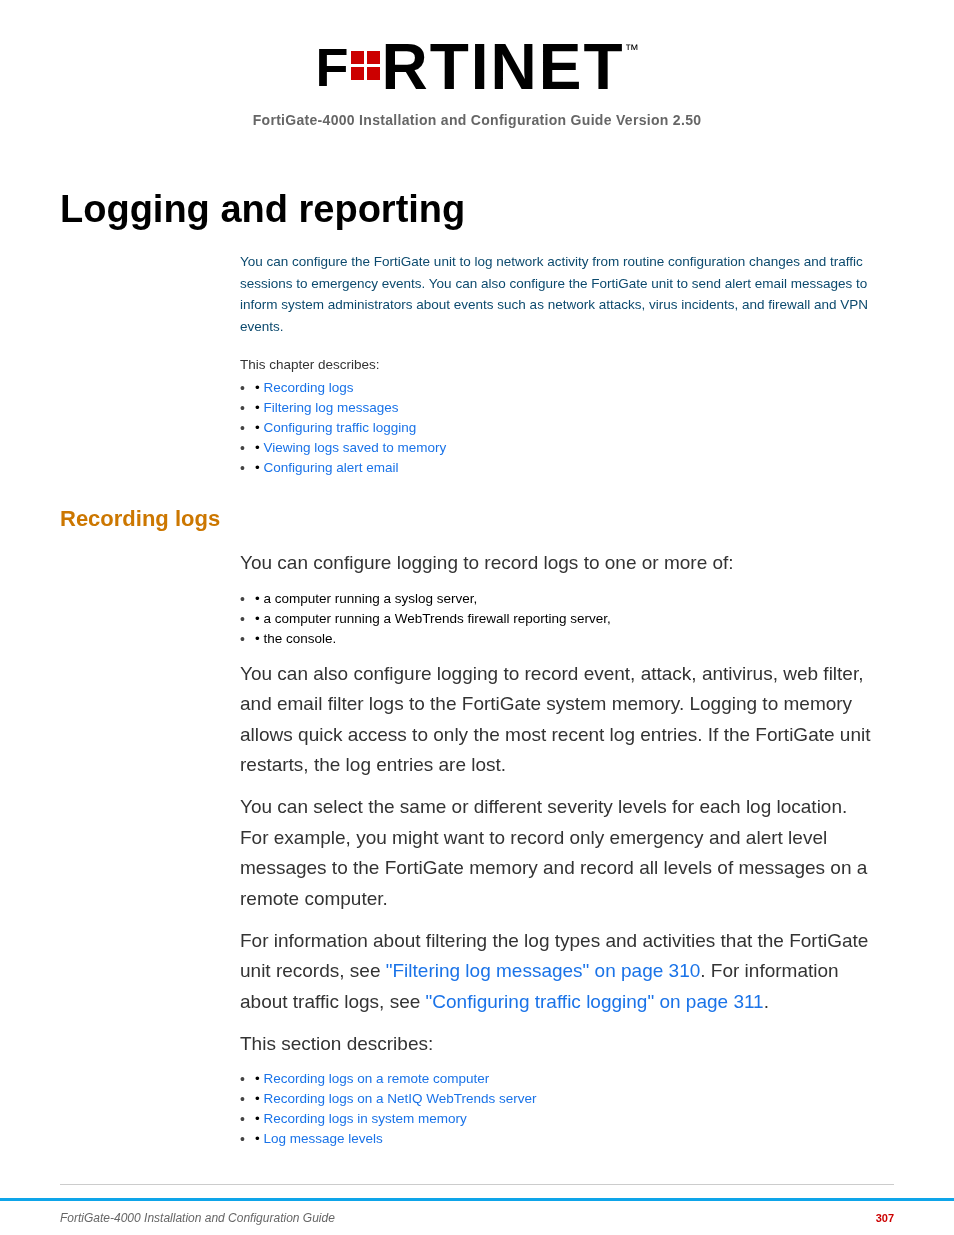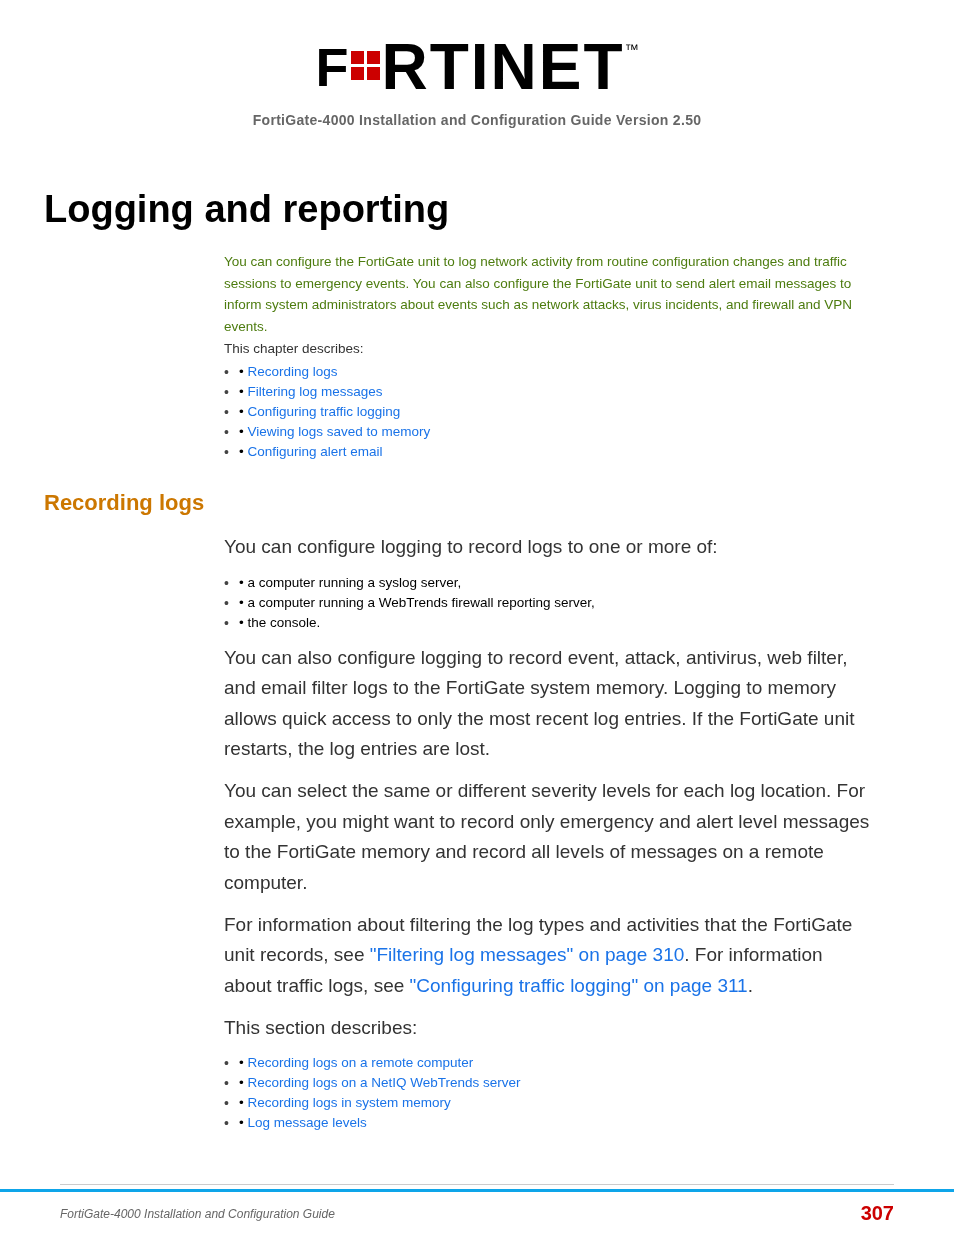--- a/index.html
+++ b/index.html
@@ -28,40 +28,40 @@
       margin-bottom: 8px;
     }
     .subtitle {
       font-size: 14px;
       color: #666;
       font-weight: bold;
       letter-spacing: 0.3px;
     }
     
     .content {
-      padding: 0 60px 0 44px;
+      padding: 0 60px 0 60px;
     }
     
     .page-title {
       font-size: 38px;
       font-weight: bold;
       color: #000;
       margin: 40px 0 20px 0;
       font-family: Arial, Helvetica, sans-serif;
     }
     
     .intro-section {
       margin-left: 180px;
       margin-right: 20px;
     }
     .intro-text {
       font-size: 13.5px;
       line-height: 1.6;
-      color: #4d7c0f;
-      margin-bottom: 4px;
+      color: #0c4a6e;
+      margin-bottom: 20px;
     }
     .chapter-desc {
       font-size: 13.5px;
       color: #333;
       margin-bottom: 8px;
     }
     
     .bullet-list {
       list-style: none;
       padding: 0;
@@ -109,21 +109,21 @@
       display: flex;
       justify-content: space-between;
       align-items: center;
     }
     .footer-left {
       font-size: 12px;
       color: #666;
       font-style: italic;
     }
     .footer-right {
-      font-size: 20px;
+      font-size: 11px;
       font-weight: bold;
       color: #cc0000;
     }
     
     .divider {
       border: none;
       border-top: 1px solid #ccc;
       margin-top: 60px;
     }
   </style>

